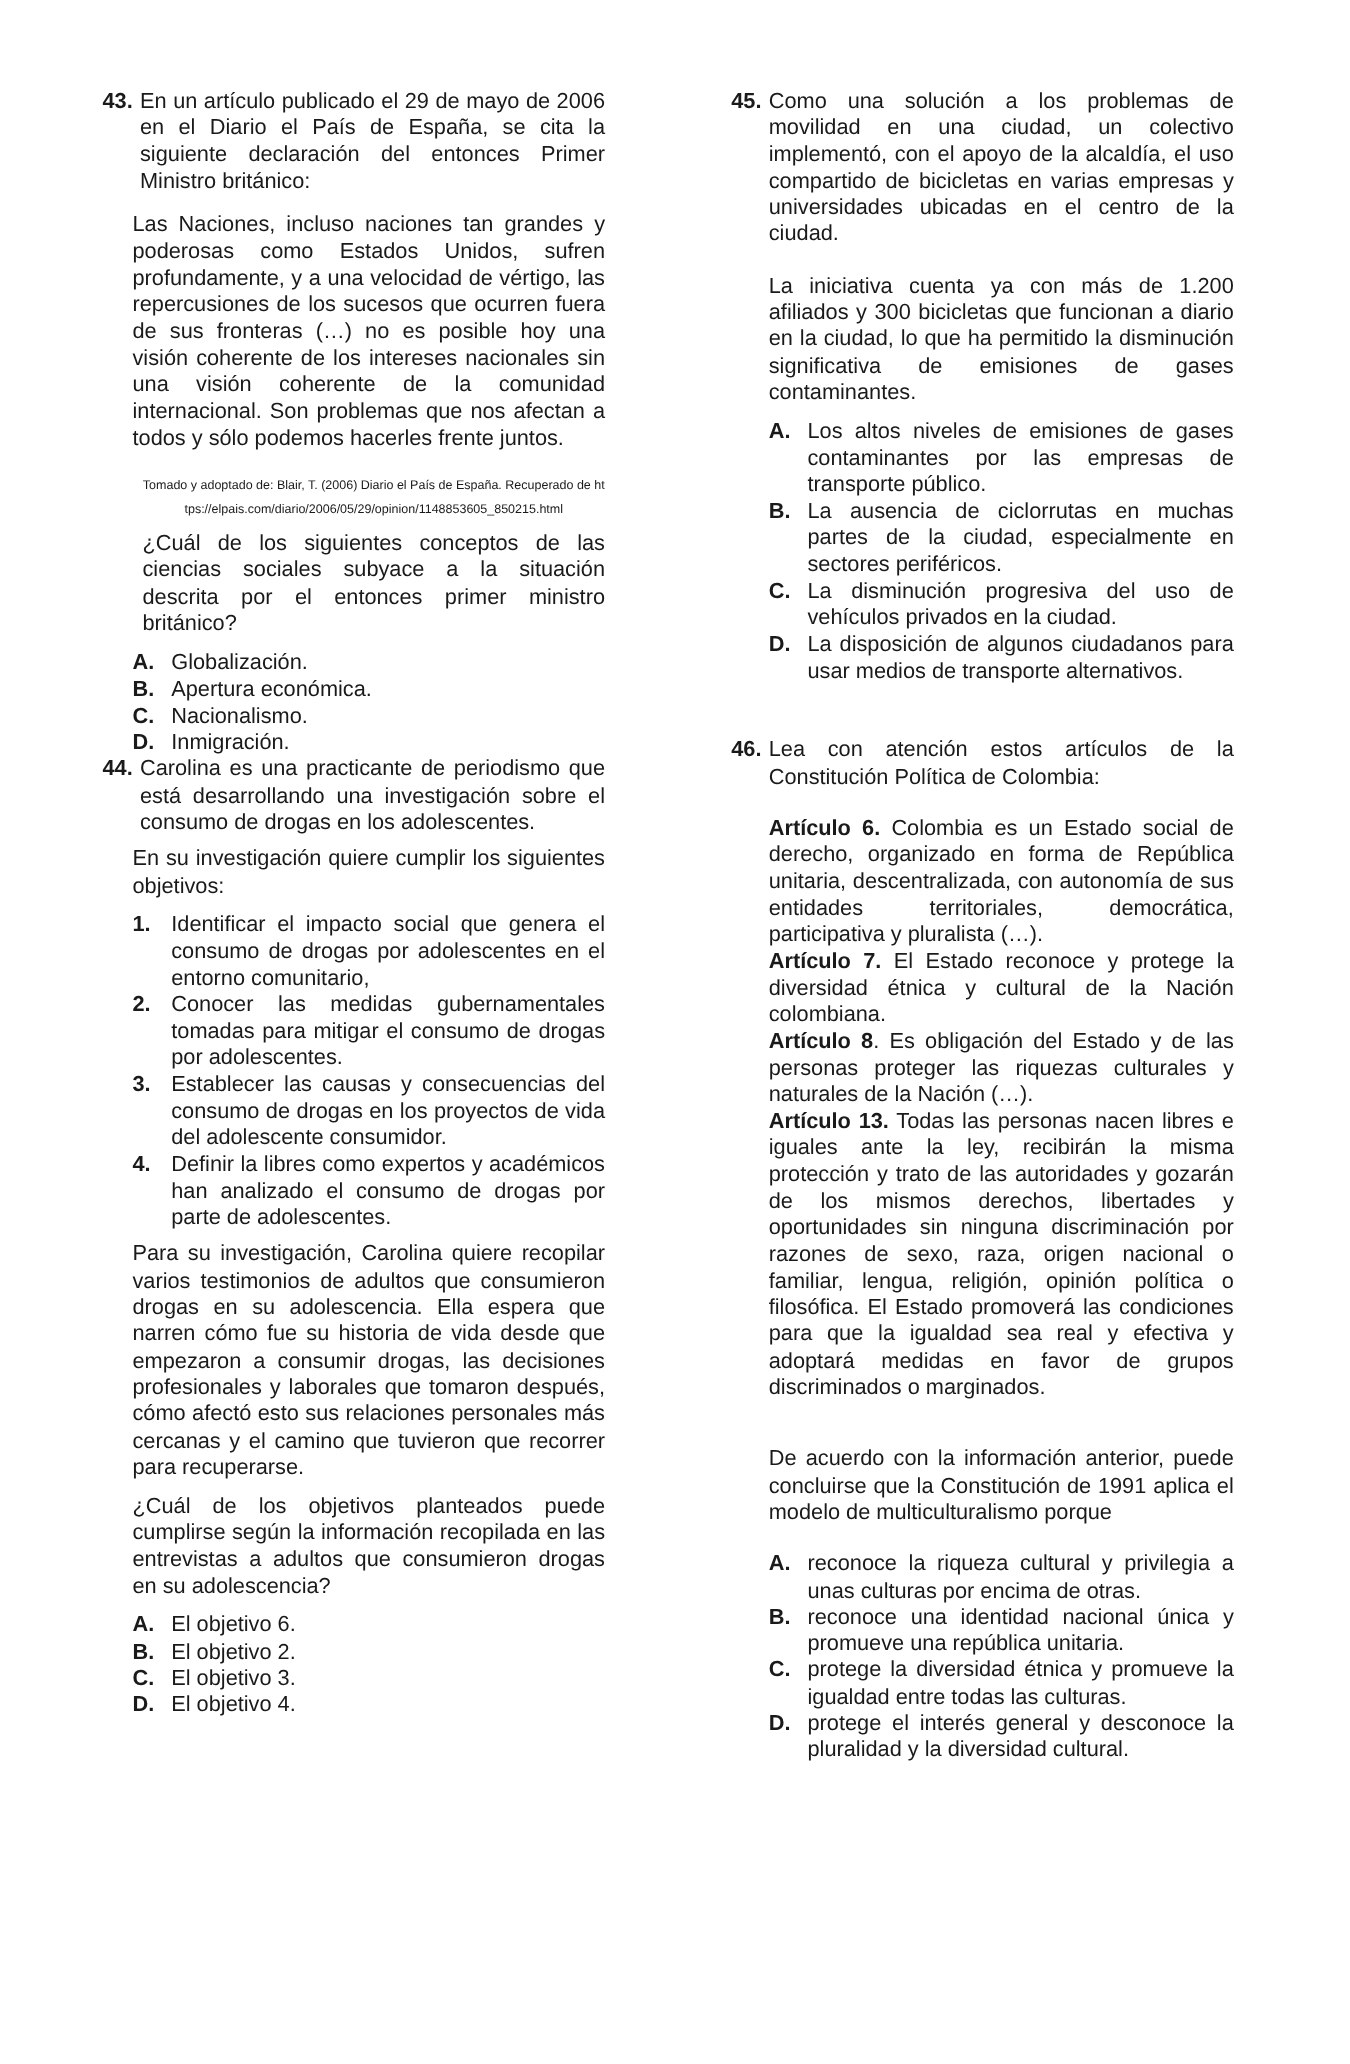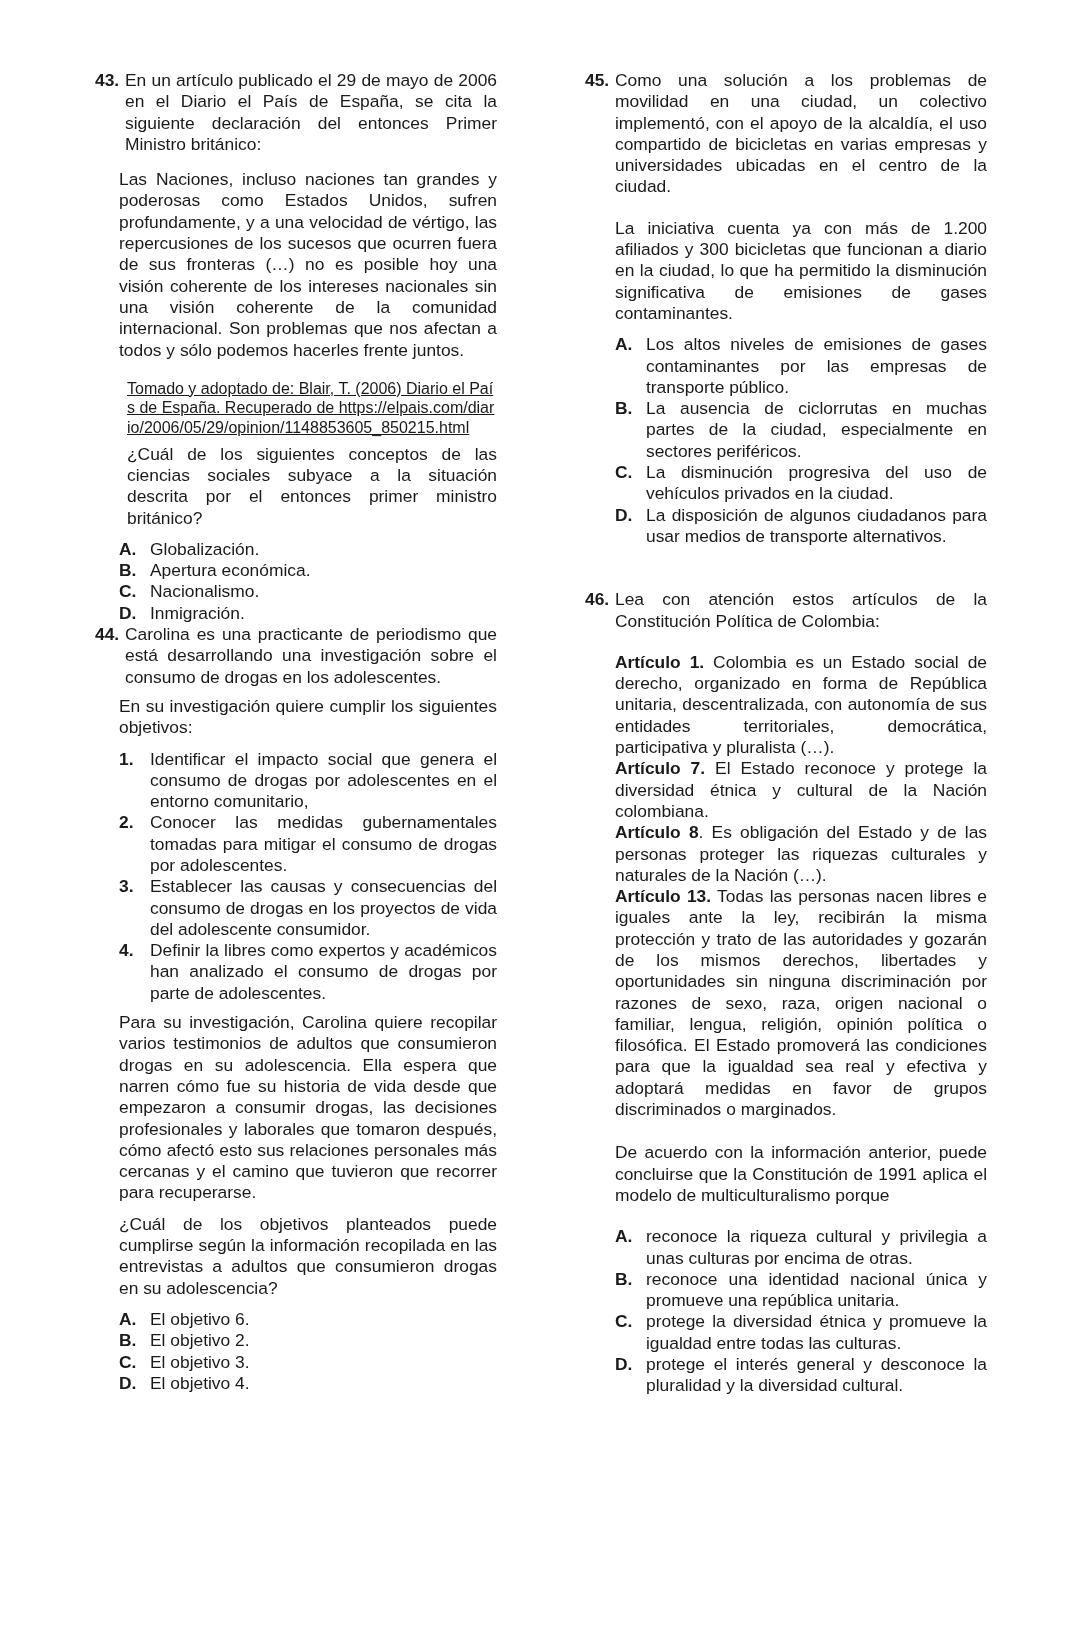--- a/index.html
+++ b/index.html
@@ -6,28 +6,28 @@
   body {
     width: 1080px; height: 1651px; overflow: hidden;
     font-family: "Liberation Sans", sans-serif;
     color: #1a1a1a;
     position: relative;
   }
   .col {
     position: absolute; top: 70px; width: 400px;
     font-size: 17.4px; line-height: 21.3px;
   }
-  .col.left { left: 97px; }
+  .col.left { left: 84px; }
   .col.right { left: 587px; }
   .q { position: relative; padding-left: 28px; }
   .qnum { position: absolute; left: -2px; top: 0; font-weight: bold; }
   .j { text-align: justify; text-align-last: left; }
   .p { margin: 0; }
   .quote { margin: 14px 0 0 22px; }
-  .cite { margin: 18px 0 0 30px; font-size: 16px; line-height: 19.6px; text-align: left; text-decoration: underline; }
+  .cite { margin: 18px 0 0 30px; font-size: 10px; line-height: 19.6px; text-align: center; }
   .opts { margin: 10px 0 0 22px; }
   .opt { position: relative; padding-left: 31px; }
   .opt .ol { position: absolute; left: 0; top: 0; font-weight: bold; }
   .num-list { margin: 10px 0 0 22px; }
   .num-item { position: relative; padding-left: 31px; }
   .num-item .ol { position: absolute; left: 0; top: 0; font-weight: bold; }
   b { font-weight: bold; }
 </style>
 </head>
 <body>
@@ -81,25 +81,25 @@
     <div class="opt j"><span class="ol">B.</span><span>La ausencia de ciclorrutas en muchas partes de la ciudad, especialmente en sectores periféricos.</span></div>
     <div class="opt j"><span class="ol">C.</span><span>La disminución progresiva del uso de vehículos privados en la ciudad.</span></div>
     <div class="opt j"><span class="ol">D.</span><span>La disposición de algunos ciudadanos para usar medios de transporte alternativos.</span></div>
   </div>
 
   <div class="q" style="margin-top: 42px;">
     <span class="qnum">46.</span>
     <p class="p j">Lea con atención estos artículos de la Constitución Política de Colombia:</p>
   </div>
   <div style="margin: 20px 0 0 28px;">
-    <p class="p j"><b>Artículo 1.</b> <span>Colombia es un Estado social de derecho, organizado en forma de República unitaria, descentralizada, con autonomía de sus entidades territoriales, democrática, participativa y pluralista (…).</span></p>
+    <p class="p j"><b>Artículo 6.</b> <span>Colombia es un Estado social de derecho, organizado en forma de República unitaria, descentralizada, con autonomía de sus entidades territoriales, democrática, participativa y pluralista (…).</span></p>
     <p class="p j"><b>Artículo 7.</b> <span>El Estado reconoce y protege la diversidad étnica y cultural de la Nación colombiana.</span></p>
     <p class="p j"><b>Artículo 8</b><span>. Es obligación del Estado y de las personas proteger las riquezas culturales y naturales de la Nación (…).</span></p>
     <p class="p j"><b>Artículo 13.</b> <span>Todas las personas nacen libres e iguales ante la ley, recibirán la misma protección y trato de las autoridades y gozarán de los mismos derechos, libertades y oportunidades sin ninguna discriminación por razones de sexo, raza, origen nacional o familiar, lengua, religión, opinión política o filosófica. El Estado promoverá las condiciones para que la igualdad sea real y efectiva y adoptará medidas en favor de grupos discriminados o marginados.</span></p>
   </div>
-  <p class="p j" style="margin: 22px 0 0 28px;">De acuerdo con la información anterior, puede concluirse que la Constitución de 1991 aplica el modelo de multiculturalismo porque</p>
+  <p class="p j" style="margin: 36px 0 0 28px;">De acuerdo con la información anterior, puede concluirse que la Constitución de 1991 aplica el modelo de multiculturalismo porque</p>
   <div class="opts" style="margin: 20px 0 0 28px;">
     <div class="opt j"><span class="ol">A.</span><span>reconoce la riqueza cultural y privilegia a unas culturas por encima de otras.</span></div>
     <div class="opt j"><span class="ol">B.</span><span>reconoce una identidad nacional única y promueve una república unitaria.</span></div>
     <div class="opt j"><span class="ol">C.</span><span>protege la diversidad étnica y promueve la igualdad entre todas las culturas.</span></div>
     <div class="opt j"><span class="ol">D.</span><span>protege el interés general y desconoce la pluralidad y la diversidad cultural.</span></div>
   </div>
 </div>
 
 </body></html>

